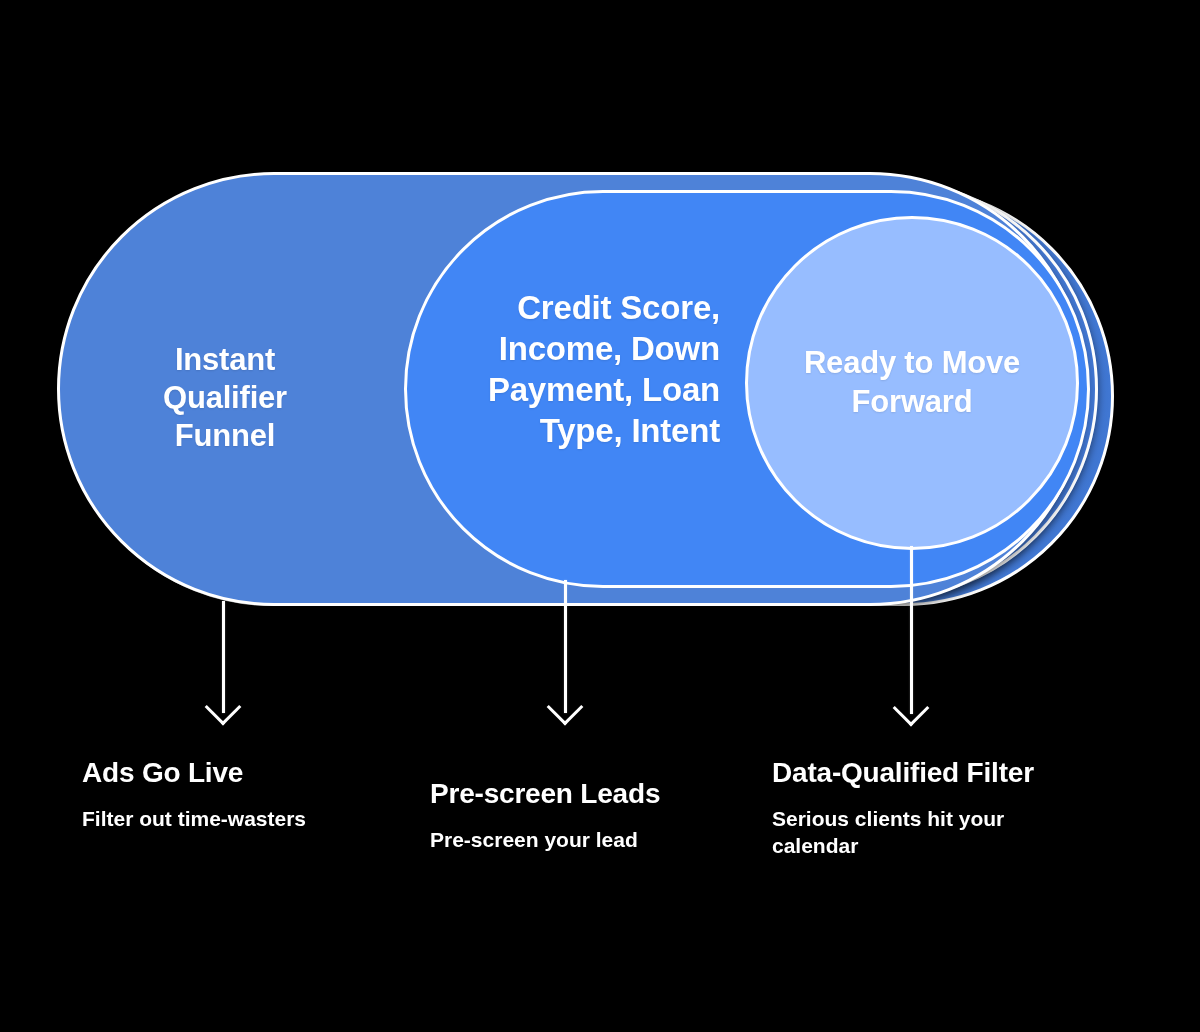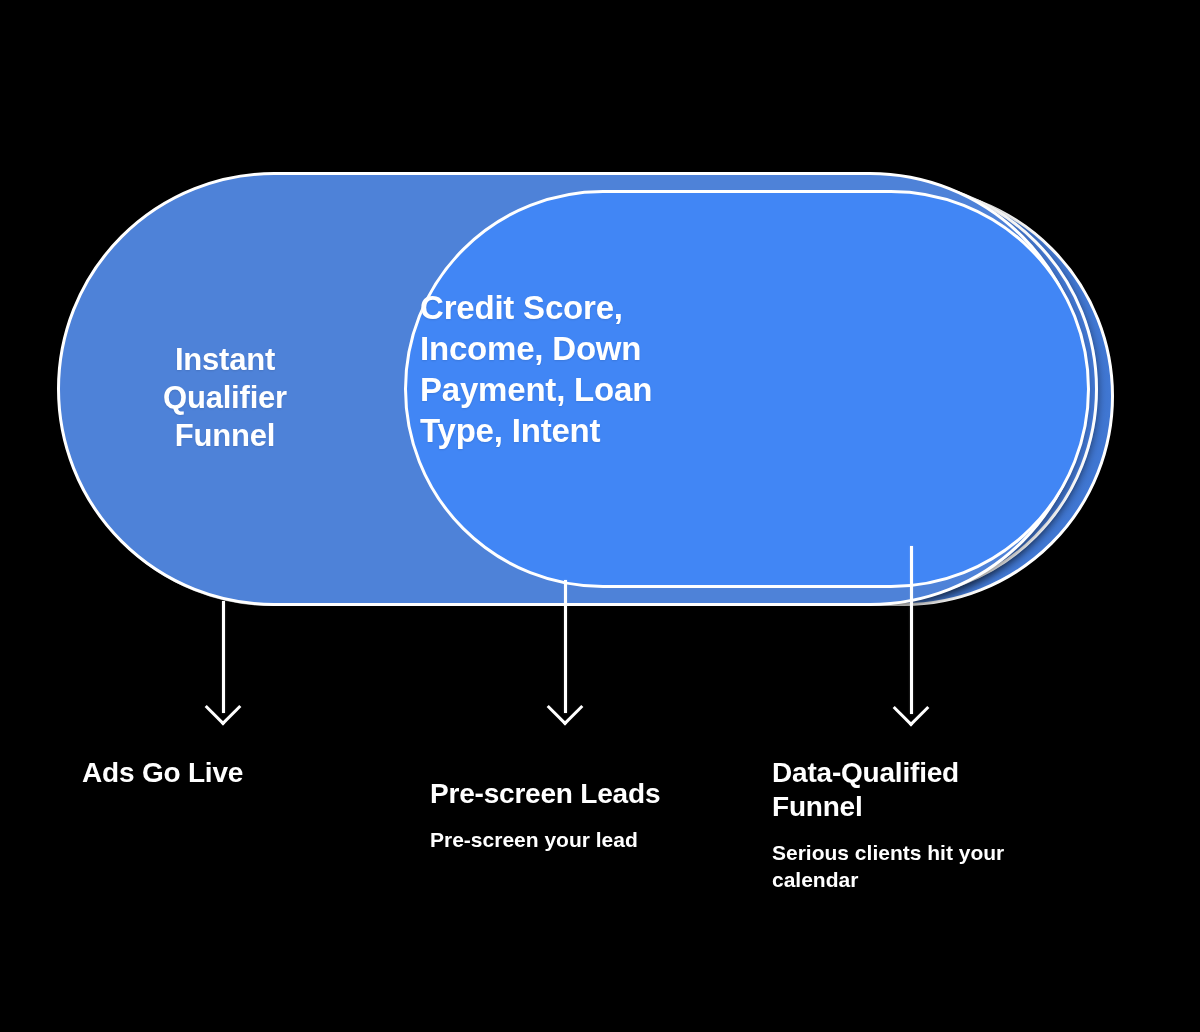--- a/index.html
+++ b/index.html
@@ -105,21 +105,21 @@
     text-align: center;
     line-height: 1.22;
     margin-top: 31px;
   }
   .label-middle {
     position: absolute;
     left: 420px;
     top: 288px;
     width: 300px;
     font-size: 33px;
-    text-align: left;
+    text-align: right;
     line-height: 1.24;
   }
   .label-inner {
     width: 280px;
     font-size: 31px;
     line-height: 1.25;
   }
 
   
   .connector {
@@ -170,20 +170,23 @@
 
 <div id="diagram-canvas">
 
   <div class="shape layer-back-2"></div>
   <div class="shape layer-back-1"></div>
 
   <div class="shape capsule-outer"></div>
 
   <div class="shape capsule-middle"></div>
 
+  <div class="shape circle-inner">
+    <div class="shape-label label-inner">Ready to Move Forward</div>
+  </div>
 
   <div class="shape-label label-outer">Instant Qualifier Funnel</div>
 
   <div class="shape-label label-middle">Credit Score, Income, Down Payment, Loan Type, Intent</div>
 
   <div class="connector" style="left:222px; top:601px; width:3px; height:128px;">
     <div class="connector-line" style="height:112px;"></div>
     <div class="connector-head" style="left:-12px; top:93px;"></div>
   </div>
 
@@ -192,25 +195,26 @@
     <div class="connector-head" style="left:-12px; top:114px;"></div>
   </div>
 
   <div class="connector" style="left:910px; top:546px; width:3px; height:185px;">
     <div class="connector-line" style="height:168px;"></div>
     <div class="connector-head" style="left:-12px; top:149px;"></div>
   </div>
 
   <div class="callout" style="left:82px; top:756px; width:280px;">
     <p class="callout-title">Ads Go Live</p>
+    <p class="callout-desc">Filter out time-wasters</p>
   </div>
 
   <div class="callout" style="left:430px; top:777px; width:268px;">
     <p class="callout-title">Pre-screen Leads</p>
     <p class="callout-desc">Pre-screen your lead</p>
   </div>
 
   <div class="callout" style="left:772px; top:756px; width:278px;">
-    <p class="callout-title">Data-Qualified Funnel</p>
+    <p class="callout-title">Data-Qualified Filter</p>
     <p class="callout-desc">Serious clients hit your calendar</p>
   </div>
 
 </div>
 
 </body></html>

